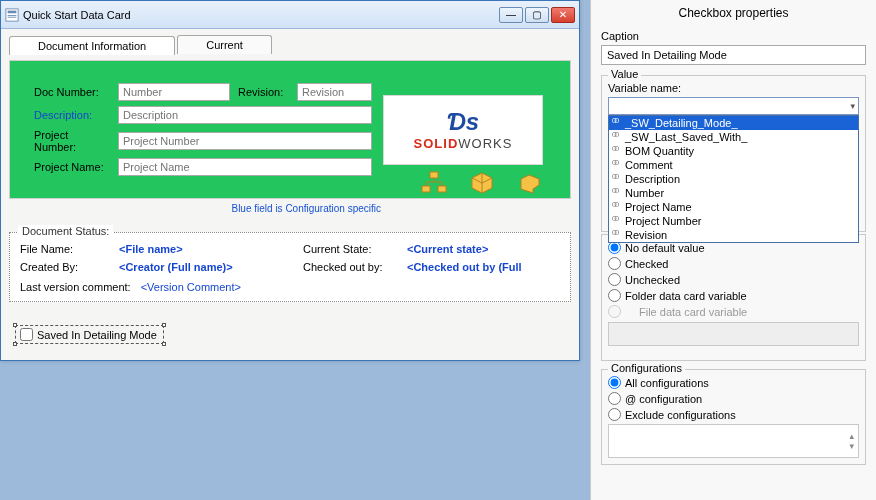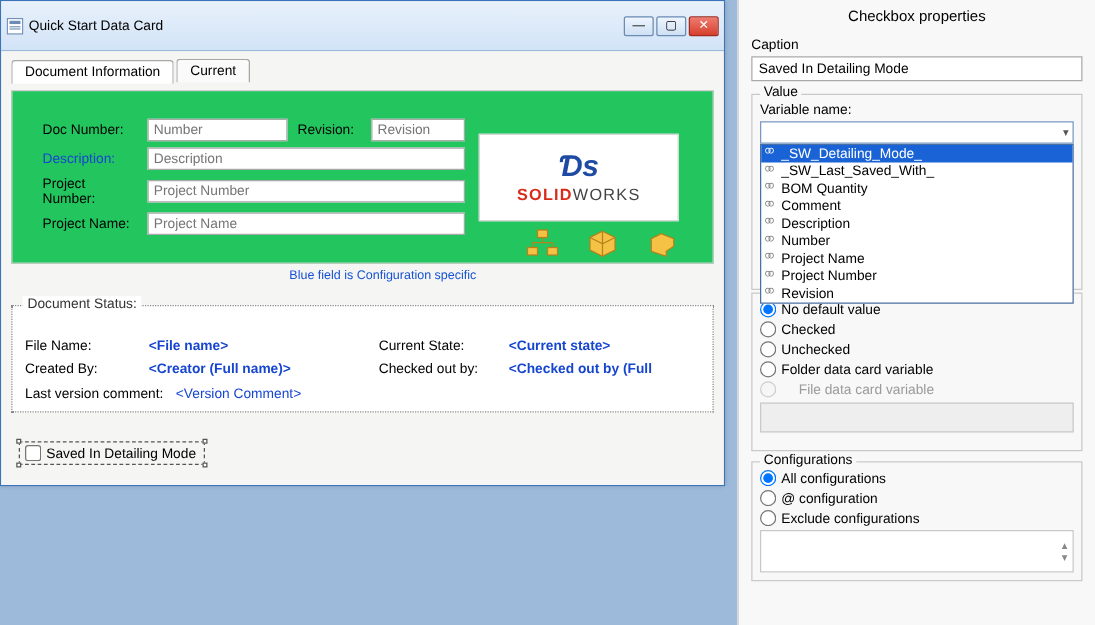--- a/index.html
+++ b/index.html
@@ -27,21 +27,21 @@
     background: #f0f0f0;
     border: 1px solid #3a74b8;
     box-shadow: 0 0 4px rgba(0,0,0,0.2);
   }
   .titlebar {
     display: flex;
     align-items: center;
     background: linear-gradient(#e8f1fb,#d2e3f7);
     border-bottom: 1px solid #9bb9db;
     padding: 2px 4px;
-    height: 40px;
+    height: 28px;
     justify-content: center;
   }
   .titlebar .icon {
     width: 14px; height: 14px;
     margin-right: 4px;
   }
   .titlebar .title { flex: 1; }
   .winbtns { display: flex; gap: 2px; }
   .winbtn {
     width: 24px; height: 16px;
@@ -61,21 +61,21 @@
   .window-body {
     background: #f5f5f4;
     padding: 6px 8px 58px 8px;
     position: relative;
   }
   
   .tabs { display: flex; gap: 2px; margin-bottom: 6px; }
   .tab {
     border: 1px solid #a7a7a7;
     border-bottom: none;
-    padding: 3px 10px;
+    padding: 3px 28px;
     background: #fafafa;
     border-radius: 3px 3px 0 0;
     cursor: pointer;
   }
   .tab.active {
     background: #fff;
     position: relative;
     top: 1px;
   }
   .form-panel {
@@ -146,21 +146,21 @@
     top: -8px; left: 8px;
     background: #fff;
     padding: 0 4px;
     color: #333;
   }
   .status-grid {
     display: grid;
     grid-template-columns: 95px 180px 100px 1fr;
     row-gap: 6px;
     column-gap: 4px;
-    margin-top: 20px;
+    margin-top: 4px;
   }
   .status-grid .val {
     color: #1646d0;
     font-weight: bold;
   }
   .last-row {
     margin-top: 8px;
     display: flex;
     gap: 10px;
     align-items: center;

